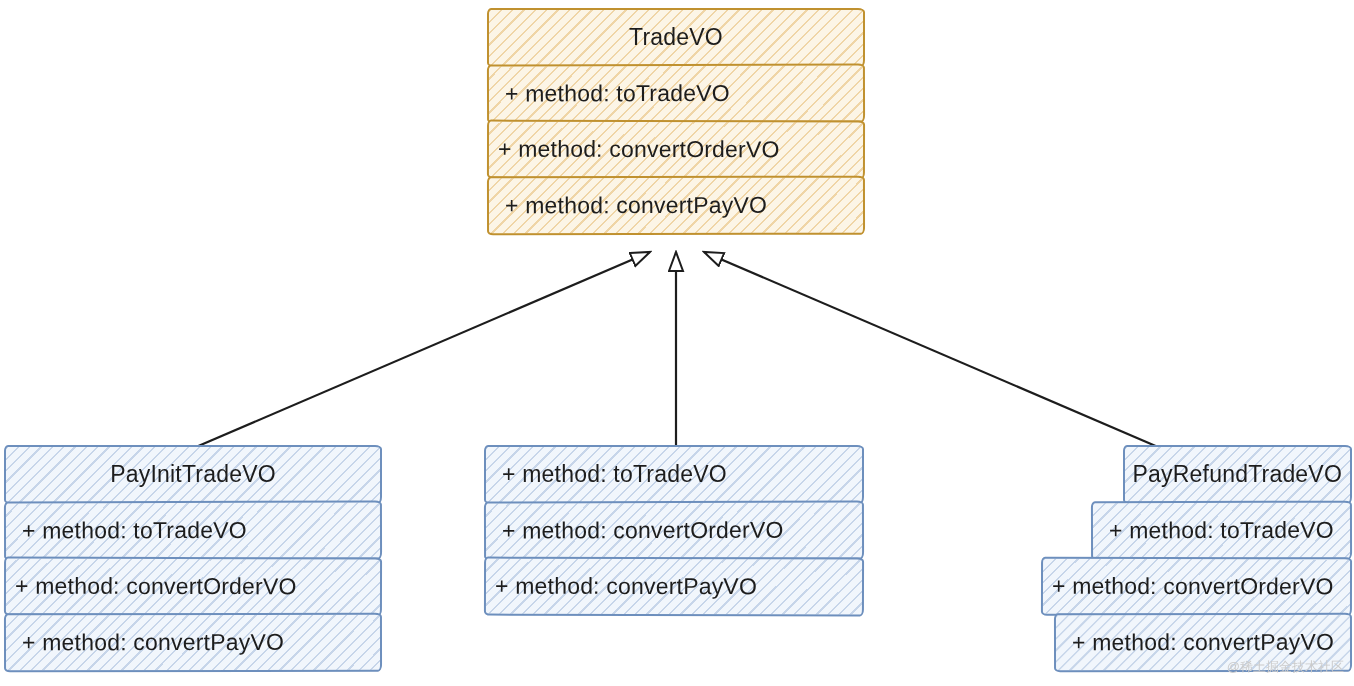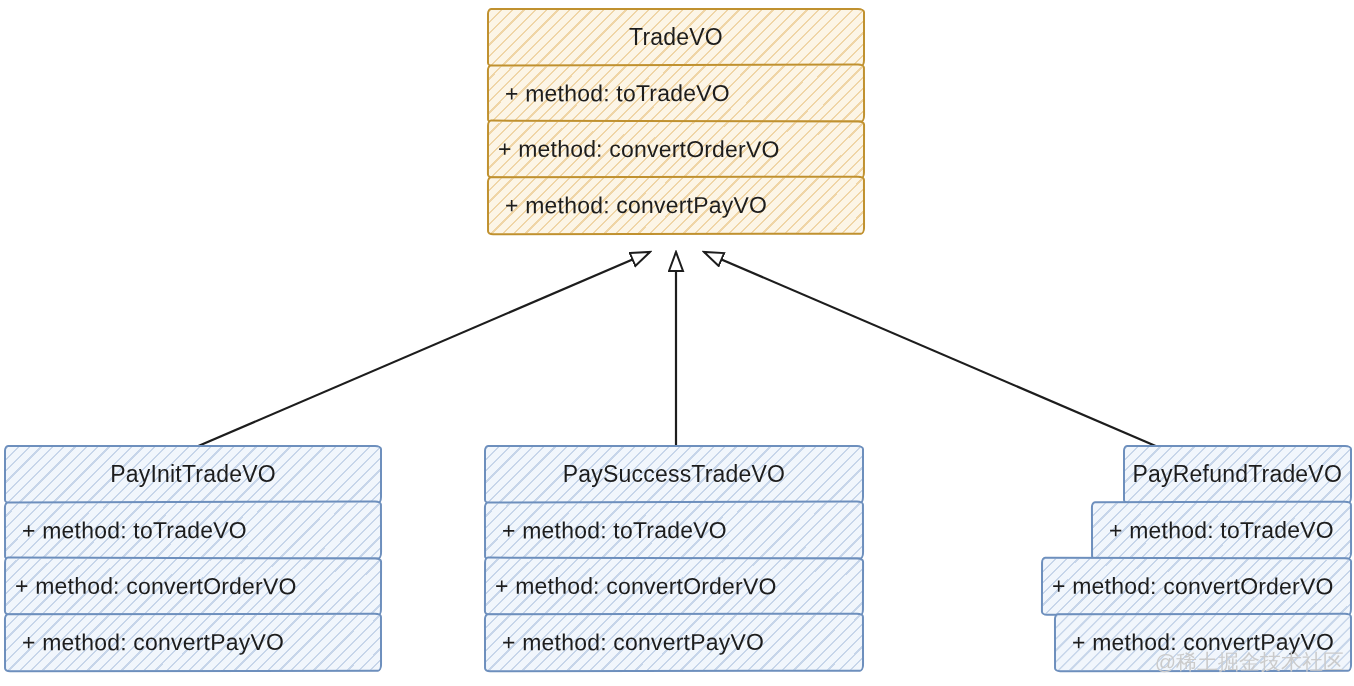--- a/index.html
+++ b/index.html
@@ -63,21 +63,21 @@
     left: 0; top: 0;
     width: 1354px;
     height: 686px;
     pointer-events: none;
   }
 
   .watermark {
     position: absolute;
     right: 10px;
     bottom: 10px;
-    font-size: 21px;
+    font-size: 13px;
     color: #cbcbcb;
     user-select: none;
   }
 </style>
 </head>
 <body>
 
 <svg class="arrows" viewBox="0 0 1354 686">
   <defs>
     <marker id="hollow-triangle" markerWidth="22" markerHeight="18" refX="20" refY="8" orient="auto" markerUnits="userSpaceOnUse">
@@ -97,21 +97,20 @@
 </div>
 
 <div class="uml-class child" style="left:4px; top:445px; width:378px;">
   <div class="uml-row title">PayInitTradeVO</div>
   <div class="uml-row">+ method: toTradeVO</div>
   <div class="uml-row">+ method: convertOrderVO</div>
   <div class="uml-row">+ method: convertPayVO</div>
 </div>
 
 <div class="uml-class child" style="left:484px; top:445px; width:380px;">
-  <div class="uml-row title">PaySuccessTradeVO</div>
   <div class="uml-row">+ method: toTradeVO</div>
   <div class="uml-row">+ method: convertOrderVO</div>
   <div class="uml-row">+ method: convertPayVO</div>
 </div>
 
 <div class="uml-class child" style="left:966px; top:445px; width:386px;align-items:flex-end;">
   <div class="uml-row title">PayRefundTradeVO</div>
   <div class="uml-row">+ method: toTradeVO</div>
   <div class="uml-row">+ method: convertOrderVO</div>
   <div class="uml-row">+ method: convertPayVO</div>

